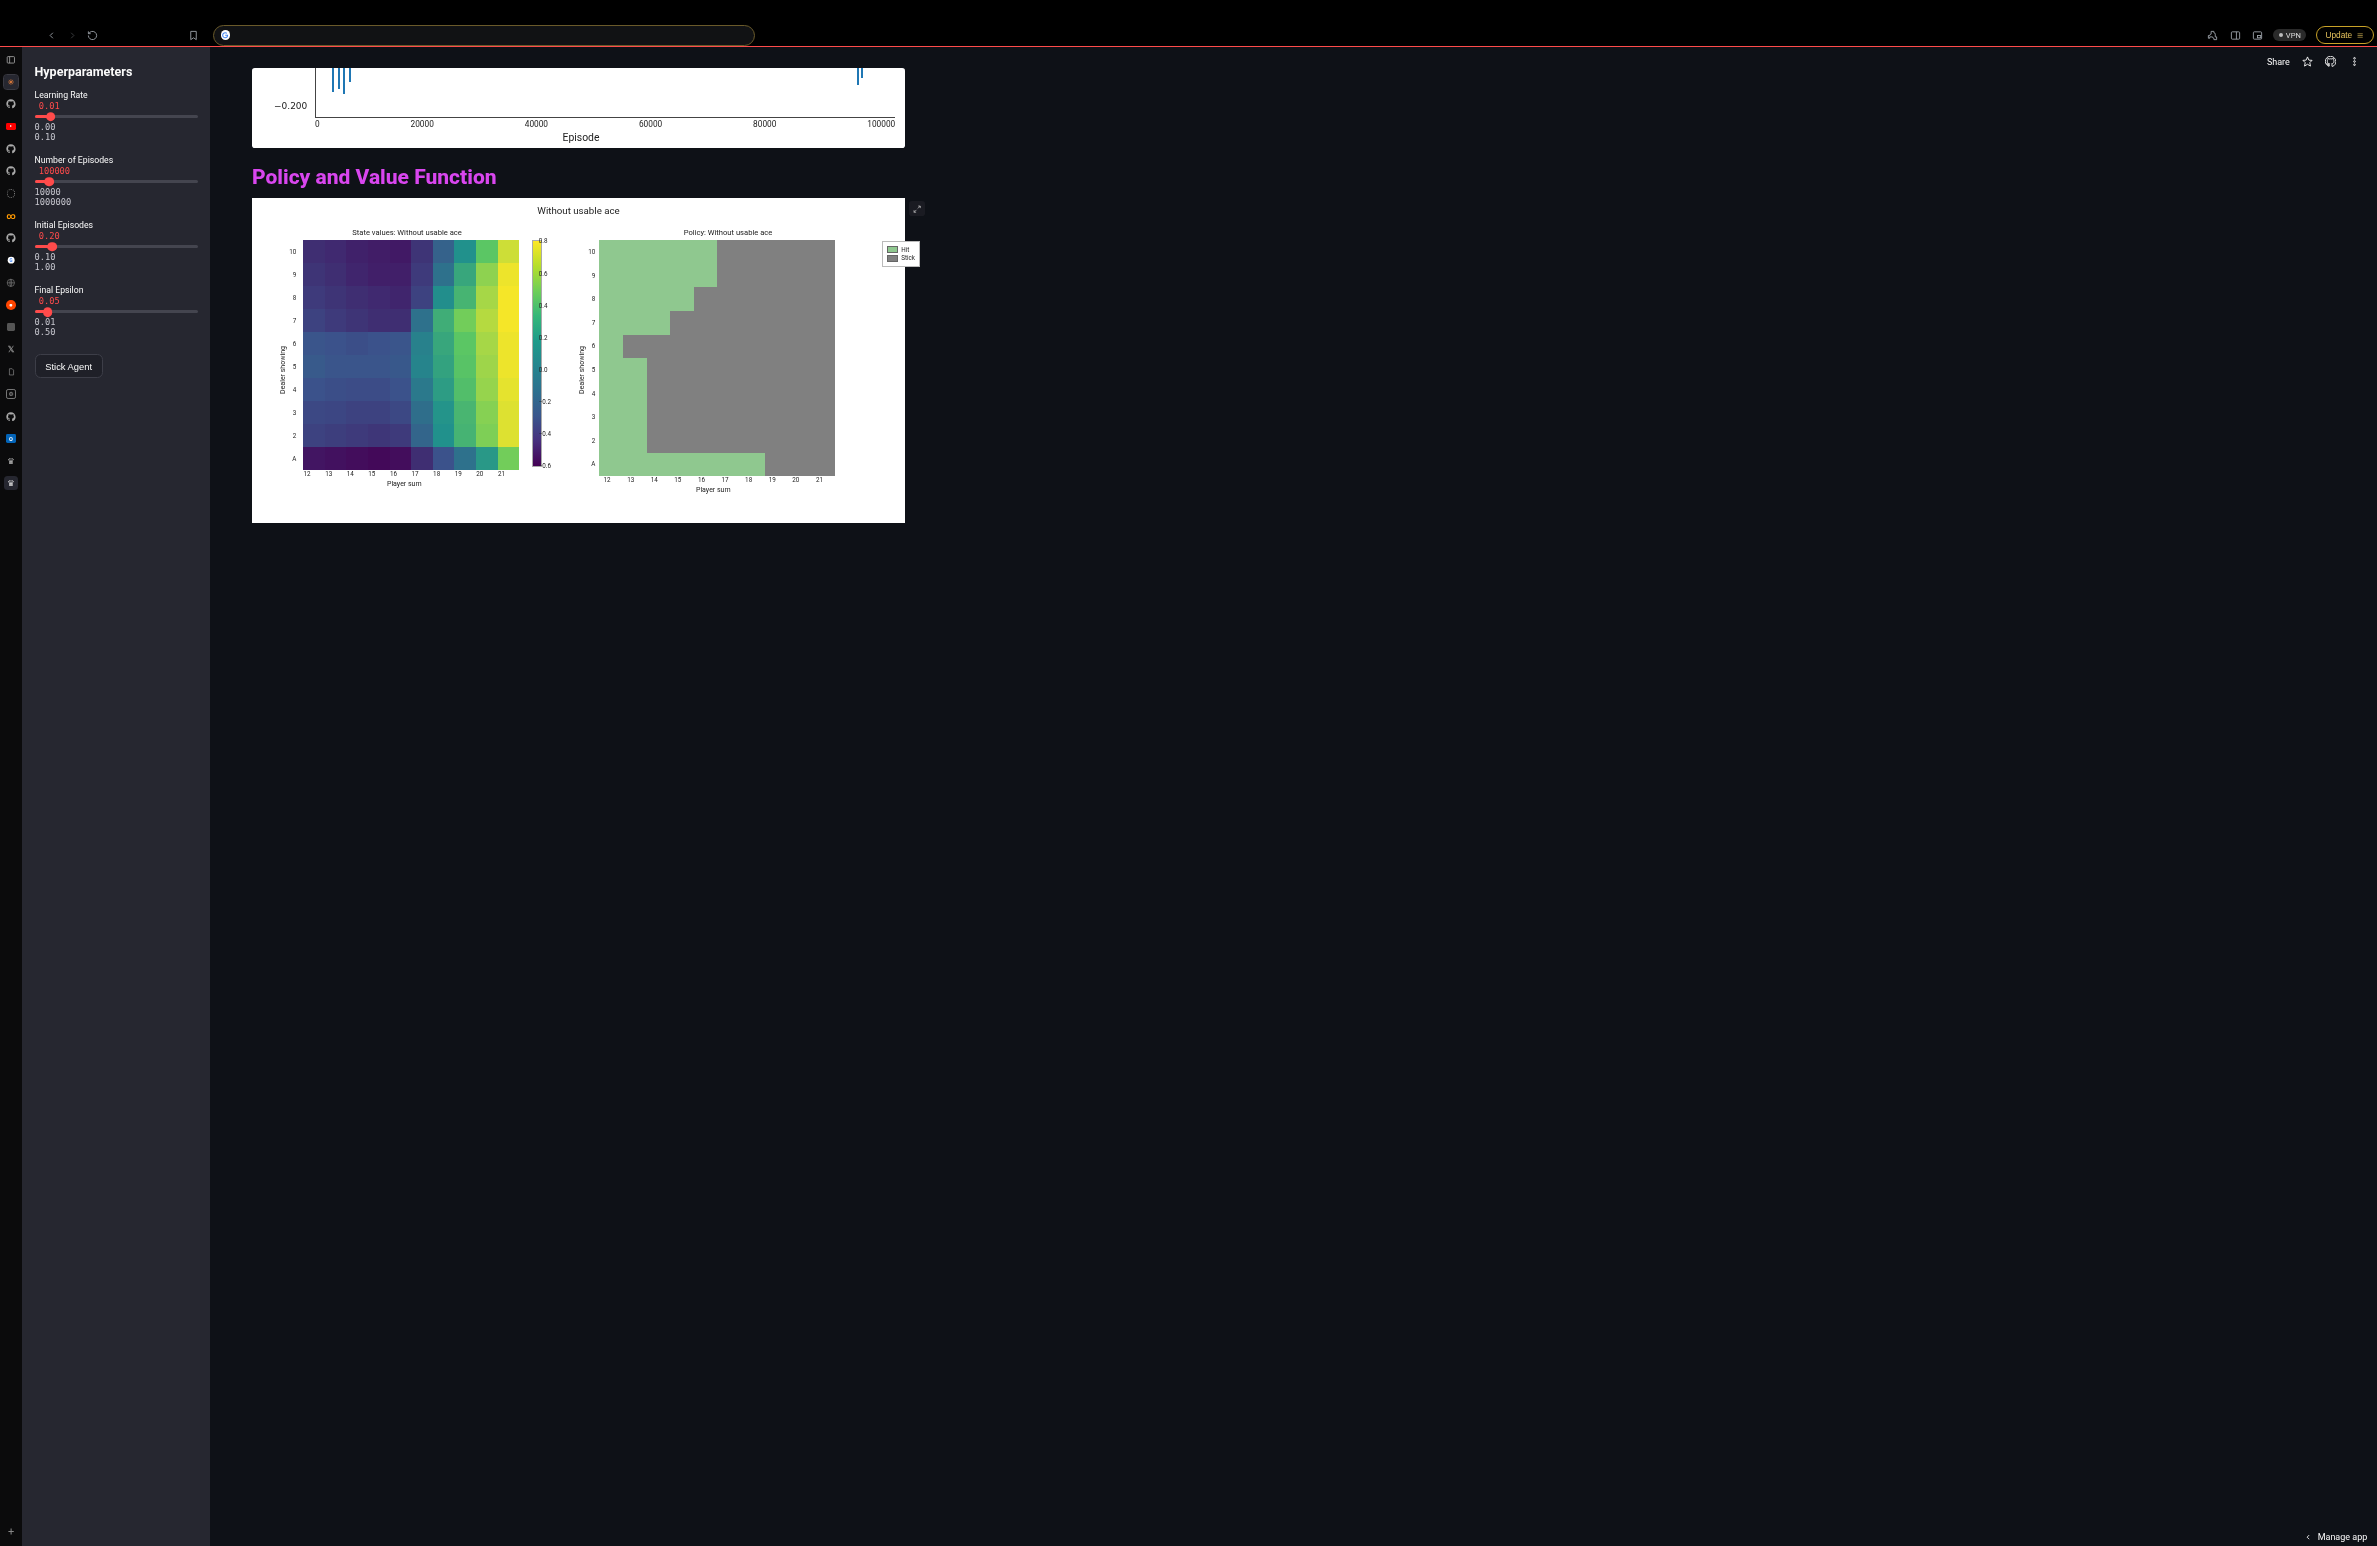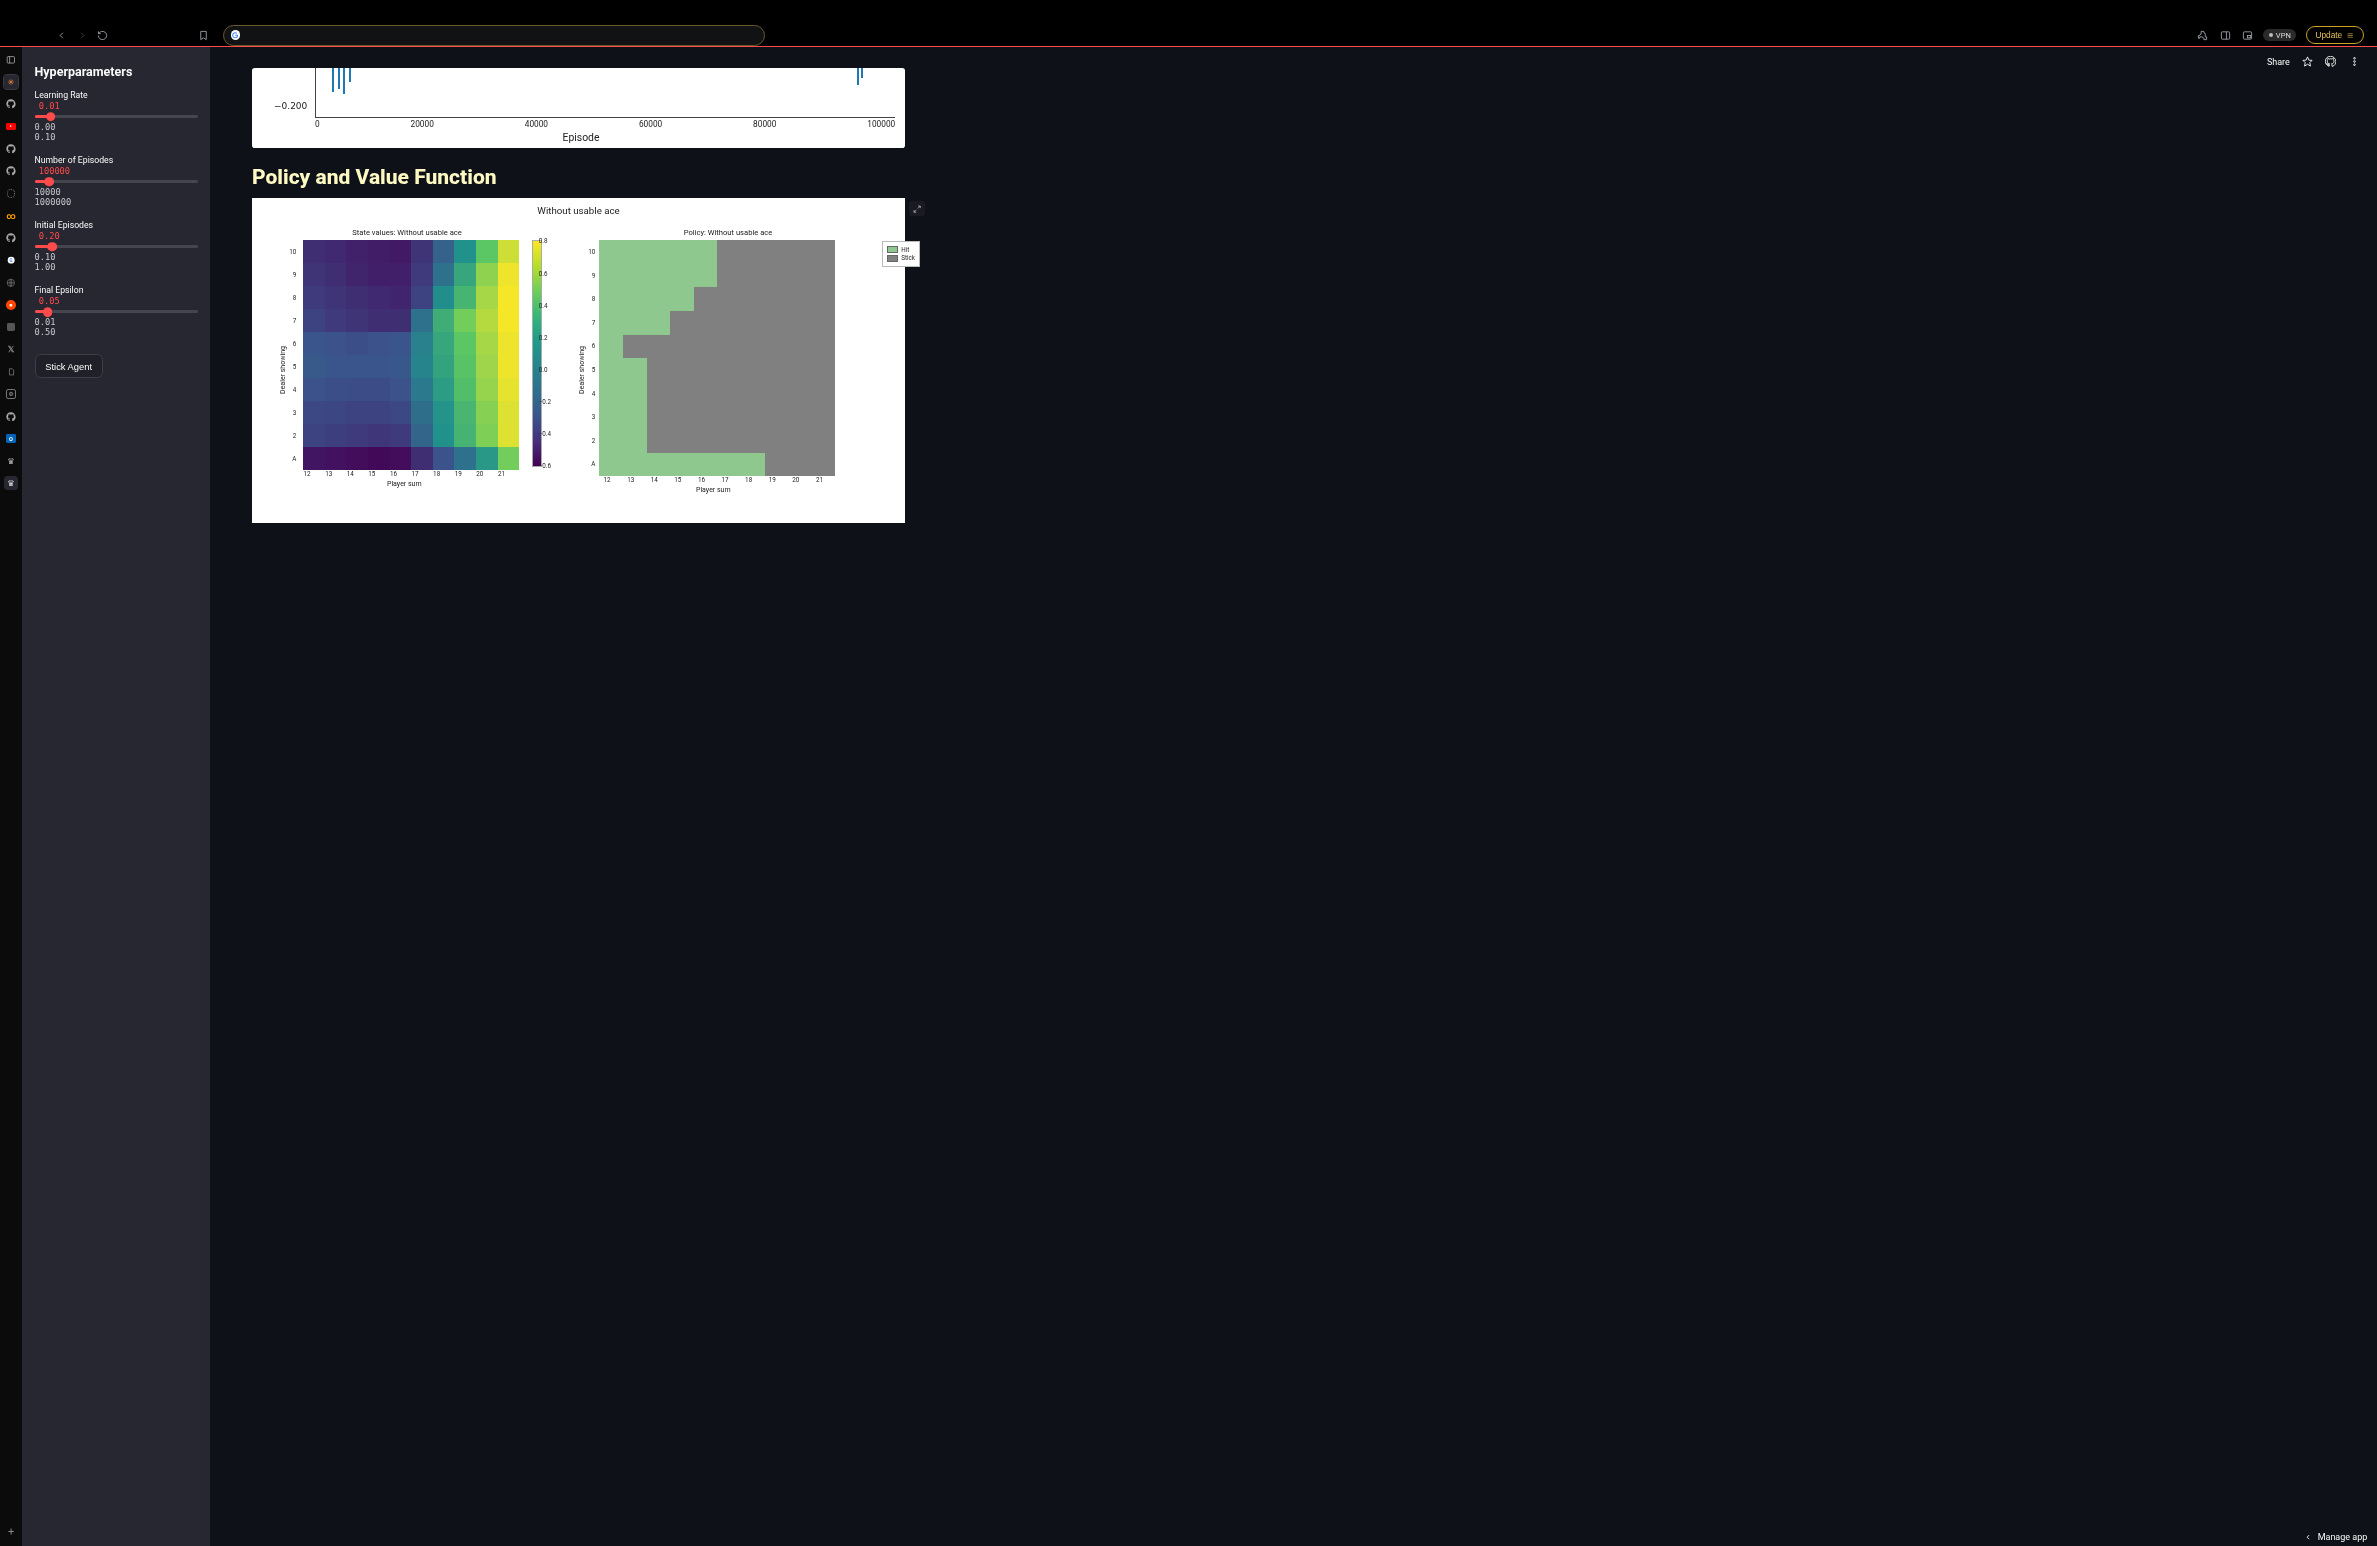--- a/index.html
+++ b/index.html
@@ -3,21 +3,21 @@
 <meta charset="utf-8">
 <style>
   * { box-sizing: border-box; margin: 0; padding: 0; }
   html, body { width: 100%; height: 100%; background: #000; font-family: -apple-system, BlinkMacSystemFont, "Segoe UI", Roboto, sans-serif; color: #fafafa; overflow: hidden; }
   body { display: flex; flex-direction: column; }
 
   
   .chrome-spacer { height: 24px; background: #000; }
   .chrome-bar {
     height: 22px; background: #000; display:flex; align-items:center;
-    padding: 0 13px; gap:5.6px; position:relative;
+    padding: 0 3px; gap:5.6px; position:relative;
   }
   .chrome-left { display:flex; align-items:center; gap:8.3px; margin-left:42px;}
   .chrome-icon { width:12.5px; height:12.5px; display:flex; align-items:center; justify-content:center; color:#9aa0a6; cursor:pointer;}
   .chrome-icon svg { width:11px; height:11px; stroke:currentColor; fill:none; stroke-width:2; }
   .bookmark-area { margin-left: 83px; display:flex; align-items:center;}
   .omnibox {
     margin-left: 7px;
     flex: none;
     width: 542px;
     height: 21px;
@@ -91,21 +91,21 @@
     width: 653px;
     overflow:hidden;
   }
   .stub-ytick{ position:absolute; left:22px; top:33px; font-size:9px; color:#222; font-family:DejaVu Sans, sans-serif;}
   .stub-xaxis{ position:absolute; left:63px; right:9.7px; top:49px; height:0.7px; background:#444;}
   .stub-leftline{ position:absolute; left:63px; top:0; bottom:31px; width:0.7px; background:#444;}
   .stub-xticks{ position:absolute; left:63px; right:9.7px; top:51px; display:flex; justify-content:space-between; font-size:8.3px; color:#222;}
   .stub-xlabel{ position:absolute; left:5px; right:0; bottom:4.2px; text-align:center; font-size:10.4px; color:#222;}
   .stub-spike{ position:absolute; top:0px; width:2.1px; background:#1f77b4;}
   
-  h1.section-title{ font-size:21px; font-weight:800; margin:16.7px 0 9.7px; color:#fef9c3;}
+  h1.section-title{ font-size:21px; font-weight:800; margin:16.7px 0 9.7px; color:#d946ef;}
   .checkbox-row{ display:flex; align-items:center; gap:5.6px; margin-bottom:9.7px; font-size:9.7px;}
   .checkbox-box{ width:11px; height:11px; border:1px solid #7a7a85; border-radius:2.1px; cursor:pointer;}
 
   
   .figure{
     background:#fff; width:653px; position:relative; padding:7px 5.6px 8.3px;
     color:#000;
   }
   .fig-expand{
     position:absolute; right:-19.5px; top:2.8px; width:15.3px;height:15.3px;

